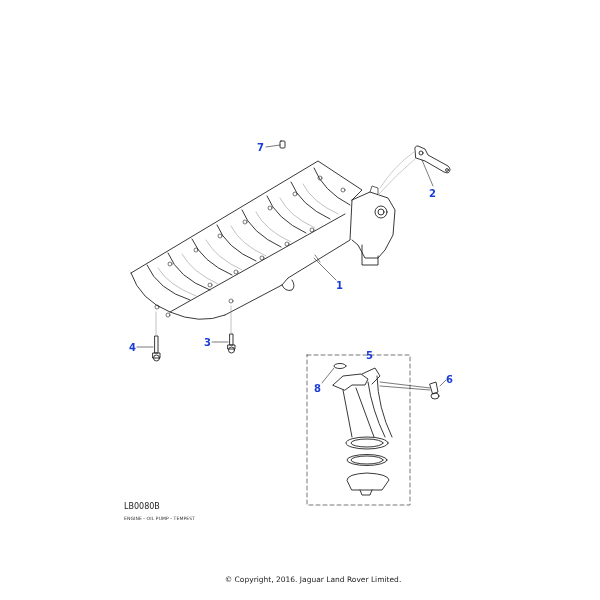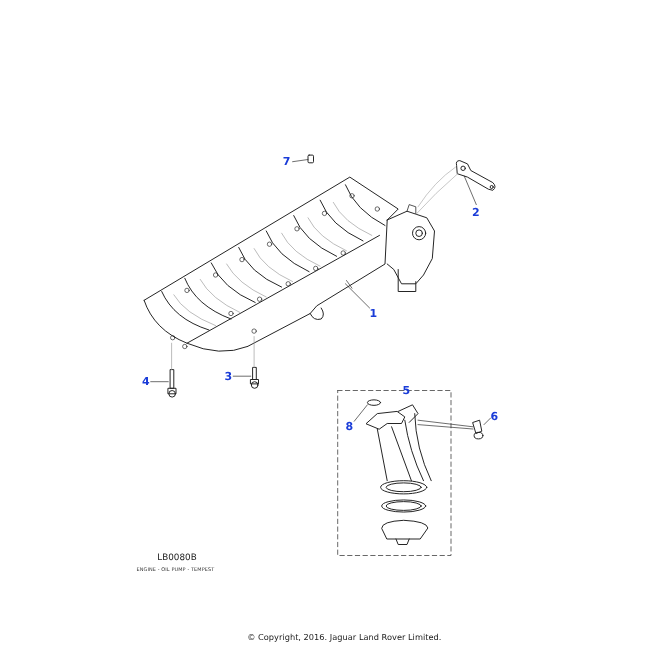--- a/index.html
+++ b/index.html
@@ -1,19 +1,19 @@
 <!DOCTYPE html>
 <html><head>
   <meta charset="utf-8">
   <style>
     html, body { margin: 0; padding: 0; background: #ffffff; }
     body { width: 600px; height: 600px; position: relative; overflow: hidden; font-family: "DejaVu Sans", sans-serif; }
     #canvas { position: absolute; left: 0; top: 0; width: 600px; height: 600px; }
     .callout { position: absolute; color: #1a3cd8; font-weight: bold; font-size: 10px; font-family: "DejaVu Sans", sans-serif; }
-    .ref-code { position: absolute; left: 124px; top: 502px; font-size: 8px; color: #222; font-family: "DejaVu Sans", sans-serif; margin-left: 19px; }
+    .ref-code { position: absolute; left: 124px; top: 502px; font-size: 8px; color: #222; font-family: "DejaVu Sans", sans-serif; }
     .ref-desc { position: absolute; left: 124px; top: 516px; font-size: 4.5px; color: #333; font-family: "DejaVu Sans", sans-serif; letter-spacing: 0.1px; }
     .copyright { position: absolute; left: 0; width: 626px; top: 575px; text-align: center; font-size: 7.5px; color: #222; font-family: "DejaVu Sans", sans-serif; }
   </style>
 </head>
 <body>
 
 <svg id="canvas" viewBox="0 0 600 600" xmlns="http://www.w3.org/2000/svg">
   <g fill="none" stroke="#222" stroke-width="0.9" stroke-linejoin="round" stroke-linecap="round">
 
     <g>

